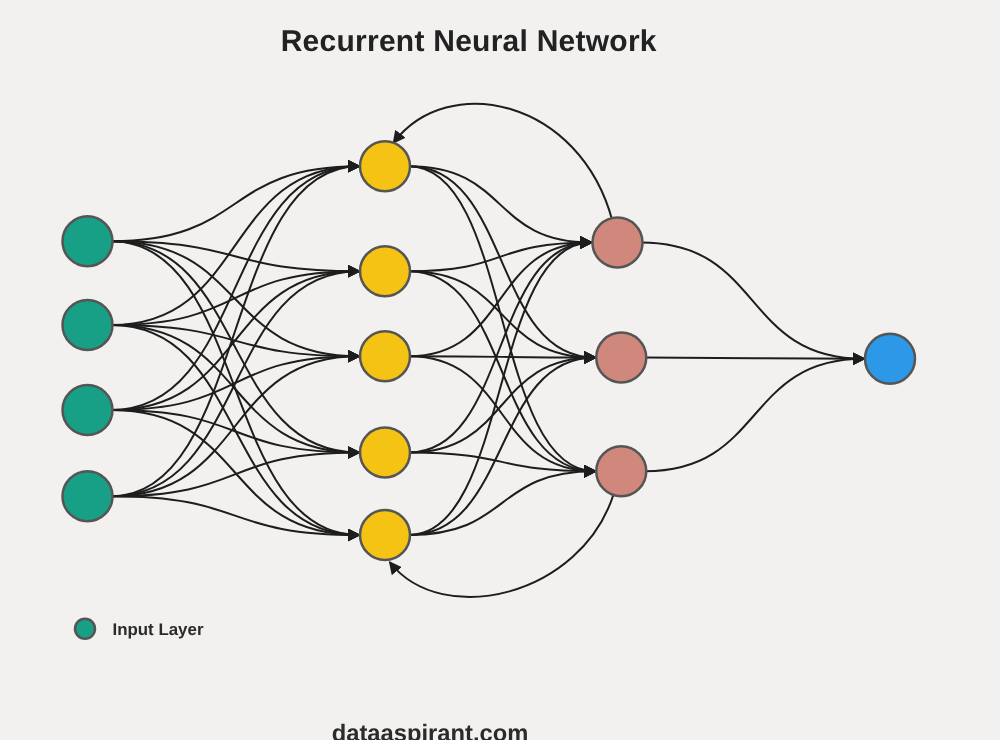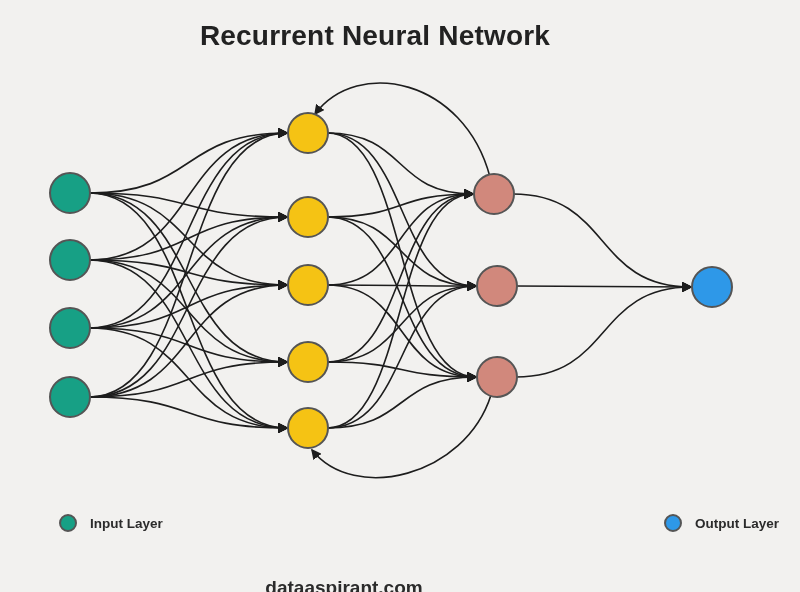--- a/index.html
+++ b/index.html
@@ -3,25 +3,25 @@
 <meta charset="utf-8">
 <style>
   html,body{margin:0;padding:0;}
   body{font-family:"Liberation Sans",sans-serif;background:#e9e9e9;}
   .canvas{
     position:relative;width:800px;height:592px;background:#f2f1ef;overflow:hidden;
   }
   .net-svg{position:absolute;left:0;top:0;width:800px;height:592px;}
   .page-title{
     position:absolute;left:375px;top:20px;transform:translateX(-50%);
-    margin:0;font-size:28px;font-weight:800;color:#222;white-space:nowrap;
+    margin:0;font-size:24px;font-weight:800;color:#222;white-space:nowrap;
     letter-spacing:0.2px;
   }
   .legend-item{
-    position:absolute;top:513px;display:flex;align-items:center;height:20px;justify-content:flex-end;
+    position:absolute;top:493px;display:flex;align-items:center;height:20px;justify-content:flex-end;
   }
   .dot{
     width:18px;height:18px;border-radius:50%;border:2px solid #555;
     box-sizing:border-box;display:inline-block;flex:0 0 auto;
   }
   .dot + .dot{margin-left:3px;}
   .legend-label{
     margin-left:13px;font-size:13.5px;font-weight:700;color:#2b2b2b;white-space:nowrap;
   }
   .footer-text{
@@ -96,20 +96,16 @@
     </svg>
 
   <h1 class="page-title">Recurrent Neural Network</h1>
 
   <div class="legend-item" style="left:59px">
     <span class="dot" style="background: rgb(23, 160, 133);"></span>
     <span class="legend-label">Input Layer</span>
   </div>
 
 
-  <div class="legend-item" style="left:664px">
-    <span class="dot" style="background: rgb(46, 152, 232);"></span>
-    <span class="legend-label">Output Layer</span>
-  </div>
 
   <div class="footer-text">dataaspirant.com</div>
 
 </div>
 
 </body></html>

